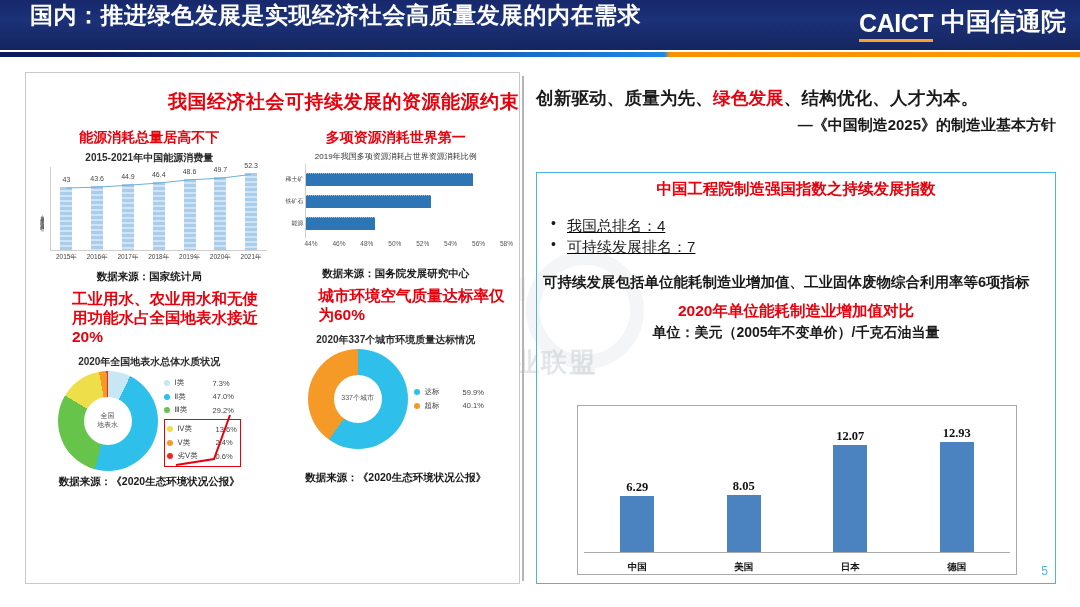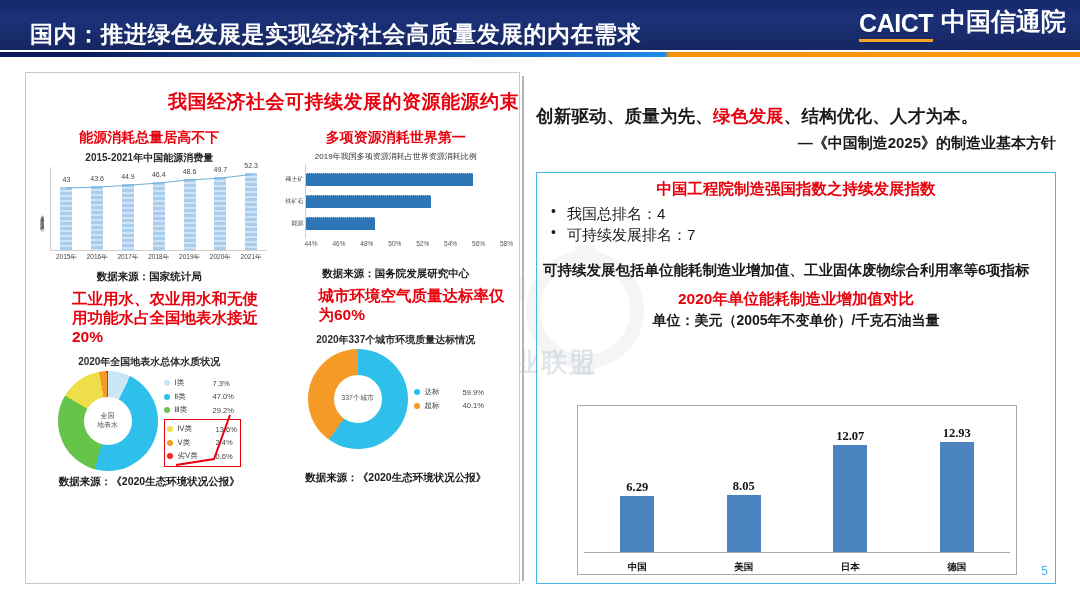--- a/index.html
+++ b/index.html
@@ -8,21 +8,21 @@
     font-family: "Liberation Sans", sans-serif;
     background: #ffffff;
     overflow: hidden;
     position: relative;
   }
 
   
   .header {
     position: absolute; left: 0; top: 0; width: 1080px; height: 50px;
     background: linear-gradient(180deg,#17286b 0%, #1b3178 40%, #15255f 100%);
-    display: flex; align-items: flex-end;
+    display: flex; align-items: flex-start;
   }
   .header-title {
     color: #ffffff; font-size: 23px; font-weight: bold;
     letter-spacing: 0.5px; margin-left: 30px; white-space: nowrap;
   }
   .logo-wrap {
     position: absolute; right: 14px; top: 8px;
     display: flex; align-items: flex-end; height: 34px;
   }
   .logo-caict {
@@ -123,30 +123,30 @@
   .legend-item { display:flex; align-items:center; margin:3.5px 0; white-space:nowrap;}
   .legend-dot { width:6px; height:6px; border-radius:50%; margin-right:5px; flex:0 0 auto;}
   .legend-name { display:inline-block; min-width:26px; }
   .legend-val { margin-left:12px; }
   .legend-box { border:1.4px solid #e8000d; padding:1px 3px 1px 2px; margin-top:1px;}
 
   .callout-line { position:absolute; }
 
   
   .right-panel { position:absolute; left:536px; top:72px; width:520px; height:512px; }
-  .quote-1 { font-size:17.5px; font-weight:bold; color:#1a1a1a; margin-top:32px; letter-spacing:0.2px;}
+  .quote-1 { font-size:17.5px; font-weight:bold; color:#1a1a1a; margin-top:14px; letter-spacing:0.2px;}
   .quote-1 .grn { color:#e8000d; }
   .quote-2 { font-size:15px; font-weight:bold; color:#1a1a1a; text-align:right; margin-top:6px;}
 
   .blue-box {
     position:absolute; left:0; top:100px; width:520px; height:412px;
     border:1.5px solid #4ab6e8; background:transparent;
   }
   .bb-title { text-align:center; color:#e8000d; font-weight:bold; font-size:15.5px; margin-top:6px;}
-  .bb-bullets { margin-top:3px; padding-left:14px; }
+  .bb-bullets { margin-top:15px; padding-left:14px;text-decoration:underline; }
   .bb-bullet { font-size:15px; color:#1a1a1a; line-height:1.42; position:relative; padding-left:16px;}
   .bb-bullet::before { content:"•"; position:absolute; left:0; top:-1px; font-size:14px; }
   .bb-note { font-size:14.5px; font-weight:bold; color:#1a1a1a; line-height:1.3; margin-top:15px; padding:0 6px;}
 
   .bb-chart-title { text-align:center; color:#e8000d; font-weight:bold; font-size:15.5px; margin-top:10px;}
   .bb-chart-sub { text-align:center; color:#1a1a1a; font-weight:bold; font-size:14px; margin-top:2px;}
 
   .bchart {
     position:absolute; left:40px; top:232px; width:440px; height:170px;
     border:1px solid #a9a9a9;

